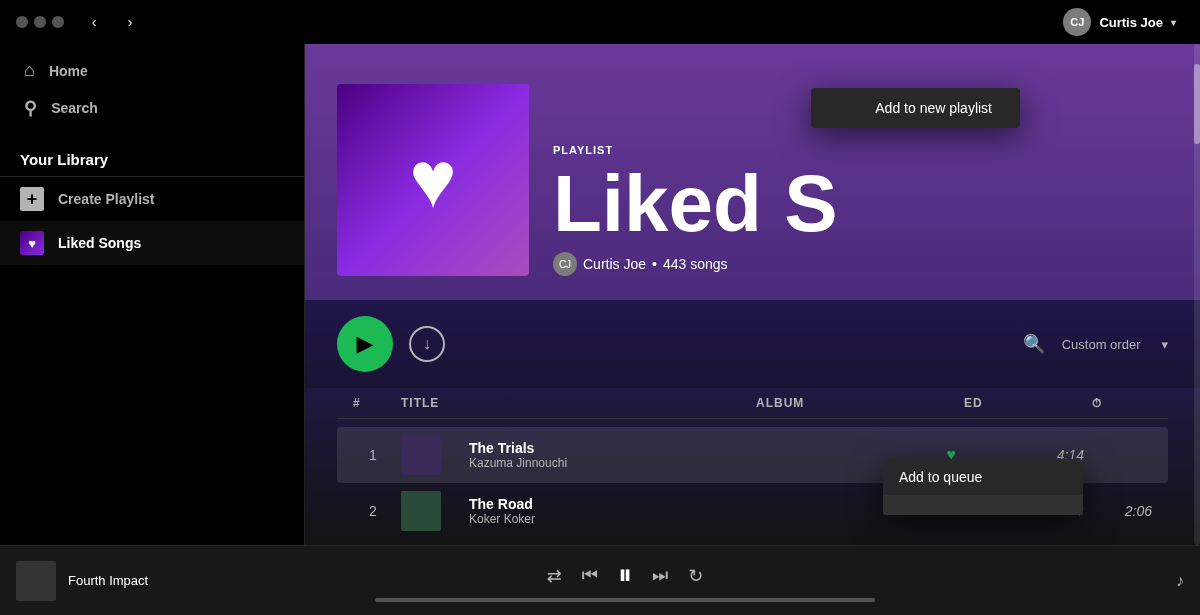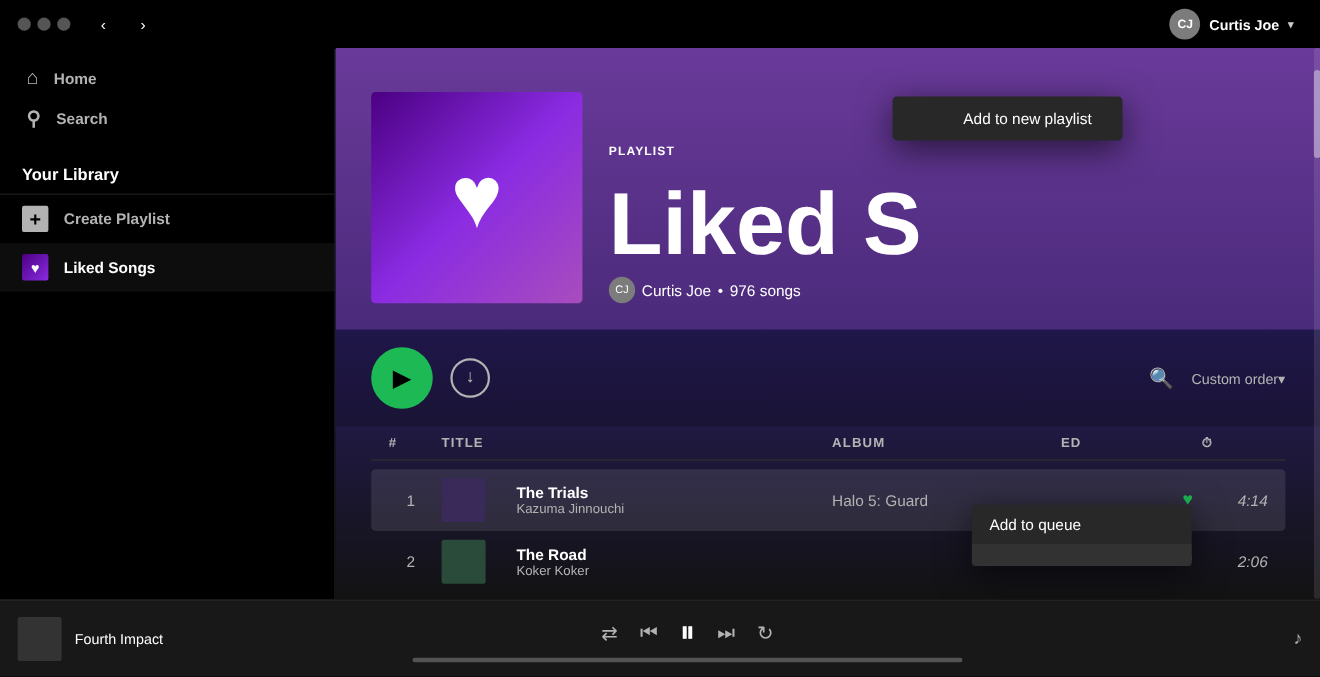--- a/index.html
+++ b/index.html
@@ -101,21 +101,21 @@
       background: linear-gradient(180deg, #6a3a9a 0%, #4a2a7a 100%);
     }
     .playlist-cover {
       width: 192px; height: 192px;
       background: linear-gradient(135deg, #4b0082 0%, #8a2be2 50%, #a84dbd 100%);
       display: flex; align-items: center; justify-content: center;
       border-radius: 4px; flex-shrink: 0;
     }
     .playlist-cover-heart { font-size: 80px; color: #fff; }
     .playlist-info { flex: 1; }
-    .playlist-label { font-size: 11px; font-weight: 700; color: #fff; text-transform: uppercase; letter-spacing: 1px; margin-bottom: 20px; }
+    .playlist-label { font-size: 11px; font-weight: 700; color: #fff; text-transform: uppercase; letter-spacing: 1px; margin-bottom: 8px; }
     .playlist-title { font-size: 80px; font-weight: 900; color: #fff; line-height: 1; margin-bottom: 8px; }
     .playlist-meta { display: flex; align-items: center; gap: 6px; color: #fff; font-size: 14px; }
     .meta-avatar { width: 24px; height: 24px; border-radius: 50%; background: #7c7c7c; display: flex; align-items: center; justify-content: center; font-size: 10px; color: #fff; }
 
     
     .controls-bar {
       display: flex; align-items: center; justify-content: space-between;
       padding: 16px 32px;
       background: rgba(0,0,0,0.2);
     }
@@ -128,21 +128,21 @@
     }
     .download-btn {
       width: 36px; height: 36px; border-radius: 50%;
       background: transparent; border: 2px solid #b3b3b3;
       cursor: pointer; display: flex; align-items: center; justify-content: center;
       color: #b3b3b3; font-size: 16px;
     }
     .controls-right { display: flex; align-items: center; gap: 16px; }
     .search-icon-btn { color: #b3b3b3; cursor: pointer; font-size: 18px; }
     .sort-btn {
-      display: flex; align-items: center; gap: 0;
+      display: flex; align-items: center; gap: 21px;
       background: transparent; border: none; cursor: pointer;
       color: #b3b3b3; font-size: 13px;
     }
 
     
     .track-list { padding: 0 32px 16px; }
     .track-list-header {
       display: grid;
       grid-template-columns: 40px 1fr 200px 120px 60px;
       gap: 8px;
@@ -305,21 +305,21 @@
       <div class="playlist-cover">
         <span class="playlist-cover-heart">♥</span>
       </div>
       <div class="playlist-info">
         <div class="playlist-label">PLAYLIST</div>
         <div class="playlist-title">Liked S</div>
         <div class="playlist-meta">
           <div class="meta-avatar">CJ</div>
           <span>Curtis Joe</span>
           <span>•</span>
-          <span>976 songs</span>
+          <span>443 songs</span>
         </div>
       </div>
     </div>
 
     <div class="controls-bar">
       <div class="controls-left">
         <button class="play-btn">▶</button>
         <button class="download-btn">↓</button>
       </div>
       <div class="controls-right">
@@ -342,21 +342,20 @@
 
       <div class="track-row context-open">
         <div class="track-num">1</div>
         <div class="track-info">
           <div class="track-thumb" style="background: #3a2a5a;"></div>
           <div>
             <div class="track-title">The Trials</div>
             <div class="track-artist">Kazuma Jinnouchi</div>
           </div>
         </div>
-        <div class="track-album">Halo 5: Guard</div>
         <div class="track-actions">
           <span class="heart-icon">♥</span>
         </div>
         <div class="track-duration">4:14</div>
       </div>
 
       <div class="track-row">
         <div class="track-num">2</div>
         <div class="track-info">
           <div class="track-thumb" style="background: #2a4a3a;"></div>

